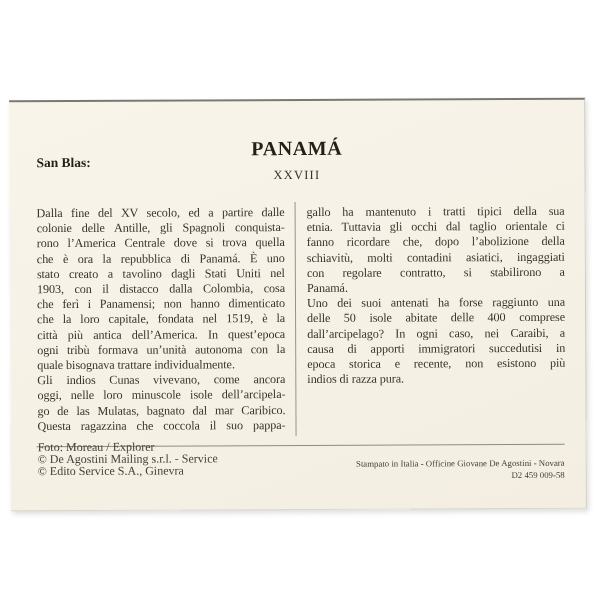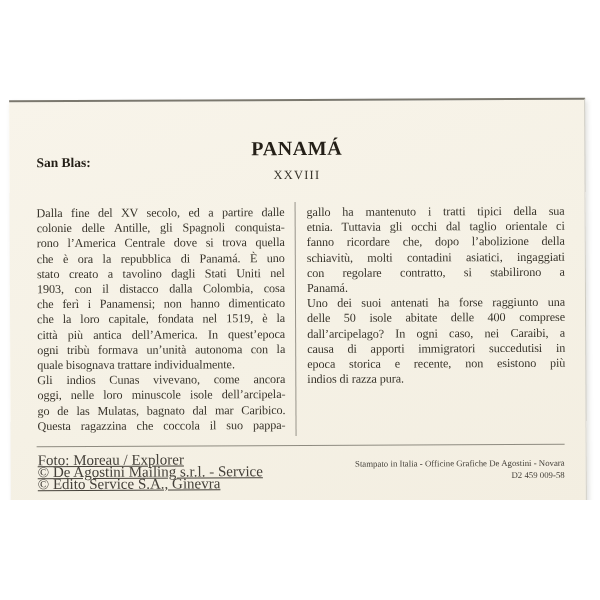--- a/index.html
+++ b/index.html
@@ -3,21 +3,21 @@
 <meta charset="utf-8">
 <style>
   :root{ }
   html,body{ margin:0; padding:0; }
   body{
     width:600px; height:600px;
     background:var(--page_bg,#ffffff);
     font-family:"Liberation Serif", serif;
     overflow:hidden;
   }
-  .scene{ position:relative; width:600px; height:500px; overflow:hidden; }
+  .scene{ position:relative; width:600px; height:600px; overflow:hidden; }
 
   .card{
     position:absolute; left:10px; top:99px; width:575px; height:408px;
     background:linear-gradient(160deg,#f8f4ea 0%, var(--card_bg,#f5f1e5) 55%, #f3eee1 100%);
     border-top:2px solid #7b786e;
     border-right:1px solid #cfccc2;
     border-bottom:1px solid #d8d5ca;
     box-shadow:2px 3px 5px rgba(80,75,60,0.18);
     transform:rotate(-0.25deg);
     color:var(--ink,#38342b);
@@ -50,22 +50,22 @@
     text-align:justify; text-align-last:justify;
     white-space:nowrap;
   }
   .text-line.pend{ text-align-last:left; }
 
   .rule{
     position:absolute; top:344px; left:26px; right:21px;
     border-top:1px solid var(--rule,#8e8b80);
   }
   .credits-left{
-    position:absolute; top:353px; left:27px;
-    font-size:15px; line-height:11.8px; color:#45413a;text-decoration:underline;
+    position:absolute; top:340px; left:27px;
+    font-size:12px; line-height:11.8px; color:#45413a;
   }
   .credits-right{
     position:absolute; top:358px; right:21px; text-align:right;
     font-size:8.8px; line-height:11.8px; color:#45413a;
   }
   .credit-line{ white-space:nowrap; }
 </style>
 </head>
 <body style="--page_bg: #ffffff; --card_bg: #f5f1e5; --ink: #38342b; --rule: #8e8b80;">
 
@@ -115,18 +115,18 @@
     </div>
 
     <div class="rule"></div>
 
     <div class="credits-left">
         <div class="credit-line">Foto: Moreau / Explorer</div>
         <div class="credit-line">© De Agostini Mailing s.r.l. - Service</div>
         <div class="credit-line">© Edito Service S.A., Ginevra</div>
       </div>
     <div class="credits-right">
-        <div class="credit-line">Stampato in Italia - Officine Grafiche De Agostini - Novara</div>
+        <div class="credit-line">Stampato in Italia - Officine Giovane De Agostini - Novara</div>
         <div class="credit-line">D2 459 009-58</div>
       </div>
 
   </div>
 </div>
 
 </body></html>

